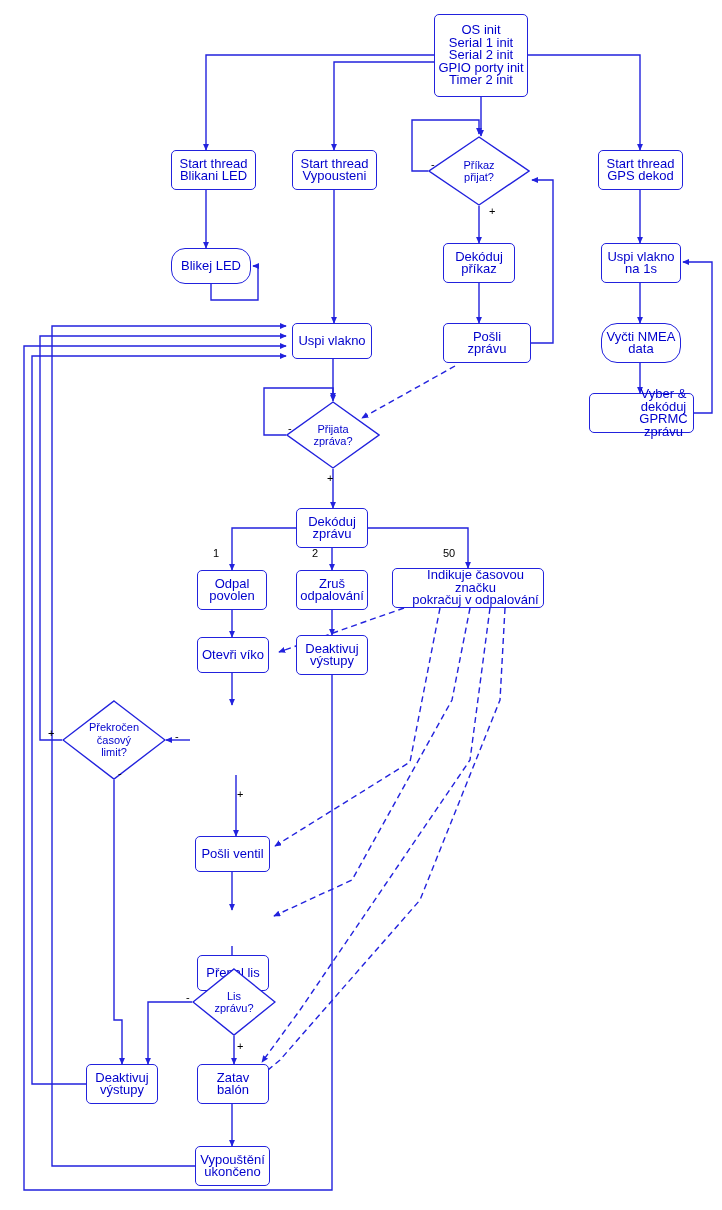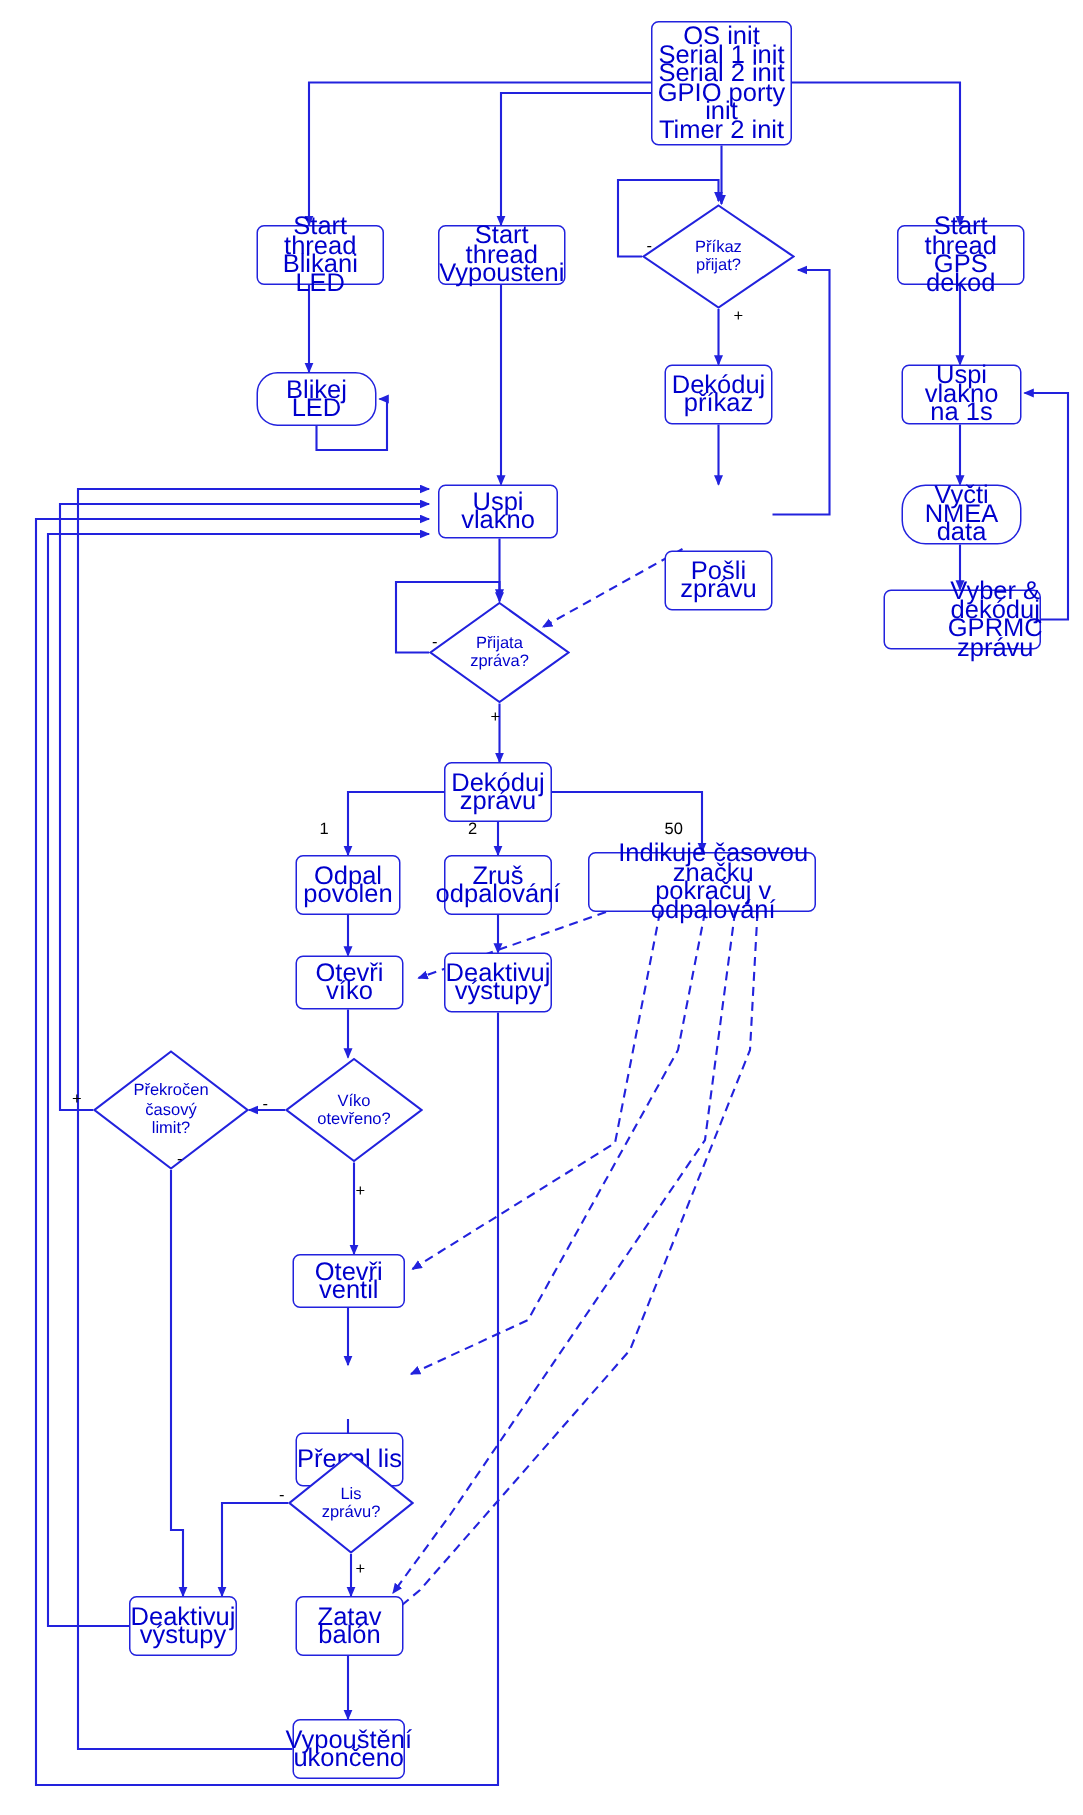--- a/index.html
+++ b/index.html
@@ -24,21 +24,21 @@
     pointer-events: none;
   }
   .node {
     position: absolute;
     box-sizing: border-box;
     display: flex;
     align-items: center;
     justify-content: center;
     text-align: center;
     color: #0000cc;
-    font-size: 17px;
+    font-size: 13px;
     line-height: 12.5px;
     white-space: pre-line;
   }
   .node.box {
     border: 1px solid #2222dd;
     border-radius: 5px;
     background: #ffffff;
   }
   .diamond-wrap {
     position: absolute;
@@ -168,21 +168,21 @@
 přijat?</div>
   </div>
 
   <div class="node box" style="left:598px;top:150px;width:85px;height:40px;">Start thread
 GPS dekod</div>
   <div class="node box" style="left:171px;top:248px;width:80px;height:36px;border-radius:14px;">Blikej LED</div>
   <div class="node box" style="left:443px;top:243px;width:72px;height:40px;">Dekóduj
 příkaz</div>
   <div class="node box" style="left:601px;top:243px;width:80px;height:40px;">Uspi vlakno
 na 1s</div>
-  <div class="node box" style="left:443px;top:323px;width:72px;height:40px;margin-top:44px;">Pošli
+  <div class="node box" style="left:443px;top:323px;width:88px;height:40px;">Pošli
 zprávu</div>
   <div class="node box" style="left:292px;top:323px;width:80px;height:36px;">Uspi vlakno</div>
   <div class="node box" style="left:601px;top:323px;width:80px;height:40px;border-radius:16px;">Vyčti NMEA
 data</div>
   <div class="node box" style="left:589px;top:393px;width:105px;height:40px;padding-left:44px;">Vyber &amp; dekóduj
 GPRMC zprávu</div>
 
   <div class="diamond-wrap" style="left:286px;top:401px;width:94px;height:68px;">
     <svg class="dshape" viewBox="0 0 94 68">
         <polygon points="47,1 93,34 47,67 1,34" fill="#ffffff" stroke="#2222dd" stroke-width="1.4"></polygon>
@@ -196,38 +196,31 @@
   <div class="node box" style="left:197px;top:570px;width:70px;height:40px;">Odpal
 povolen</div>
   <div class="node box" style="left:296px;top:570px;width:72px;height:40px;">Zruš
 odpalování</div>
   <div class="node box" style="left:392px;top:568px;width:152px;height:40px;padding-left:15px;">Indikuje časovou značku
 pokračuj v odpalování</div>
   <div class="node box" style="left:197px;top:637px;width:72px;height:36px;">Otevři víko</div>
   <div class="node box" style="left:296px;top:635px;width:72px;height:40px;">Deaktivuj
 výstupy</div>
 
-  <div class="diamond-wrap" style="left:190px;top:705px;width:92px;height:70px;">
-    <svg class="dshape" viewBox="0 0 92 70">
-        <polygon points="46,1 91,35 46,69 1,35" fill="#ffffff" stroke="#2222dd" stroke-width="1.4"></polygon>
-      </svg>
-    <div class="dlabel">Víko
-otevřeno?</div>
-  </div>
 
   <div class="diamond-wrap" style="left:62px;top:700px;width:104px;height:80px;">
     <svg class="dshape" viewBox="0 0 104 80">
         <polygon points="52,1 103,40 52,79 1,40" fill="#ffffff" stroke="#2222dd" stroke-width="1.4"></polygon>
       </svg>
     <div class="dlabel">Překročen
 časový
 limit?</div>
   </div>
 
-  <div class="node box" style="left:195px;top:836px;width:75px;height:36px;">Otevři ventil</div>
+  <div class="node box" style="left:195px;top:836px;width:75px;height:36px;">Pošli ventil</div>
   <div class="node box" style="left:197px;top:910px;width:72px;height:36px;margin-top:45px;">Přepal lis</div>
 
   <div class="diamond-wrap" style="left:192px;top:968px;width:84px;height:68px;">
     <svg class="dshape" viewBox="0 0 84 68">
         <polygon points="42,1 83,34 42,67 1,34" fill="#ffffff" stroke="#2222dd" stroke-width="1.4"></polygon>
       </svg>
     <div class="dlabel">Lis
 zprávu?</div>
   </div>
 

